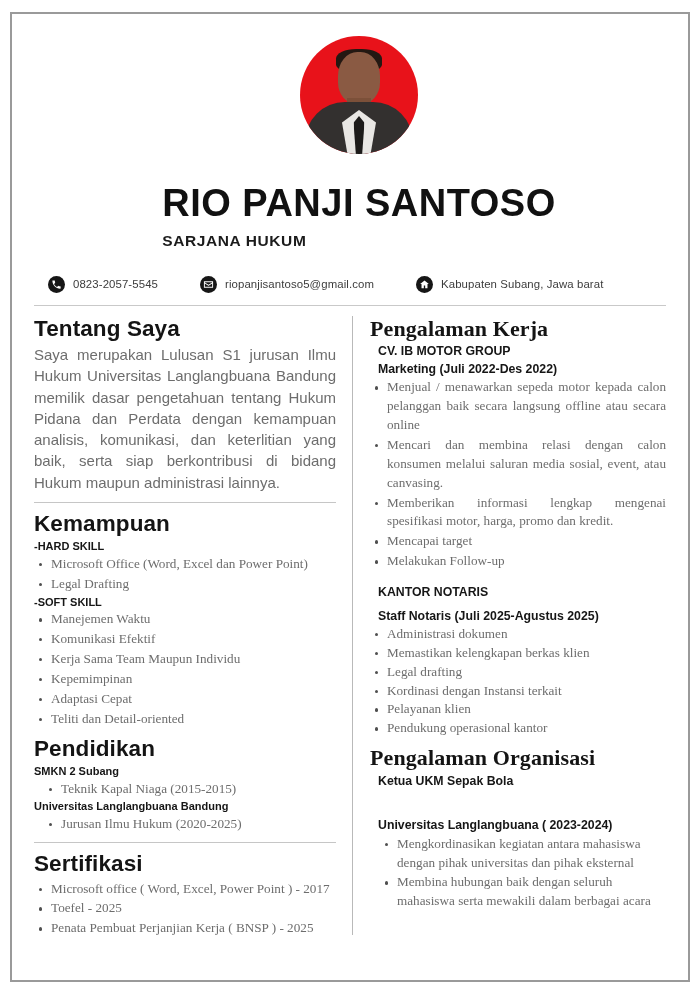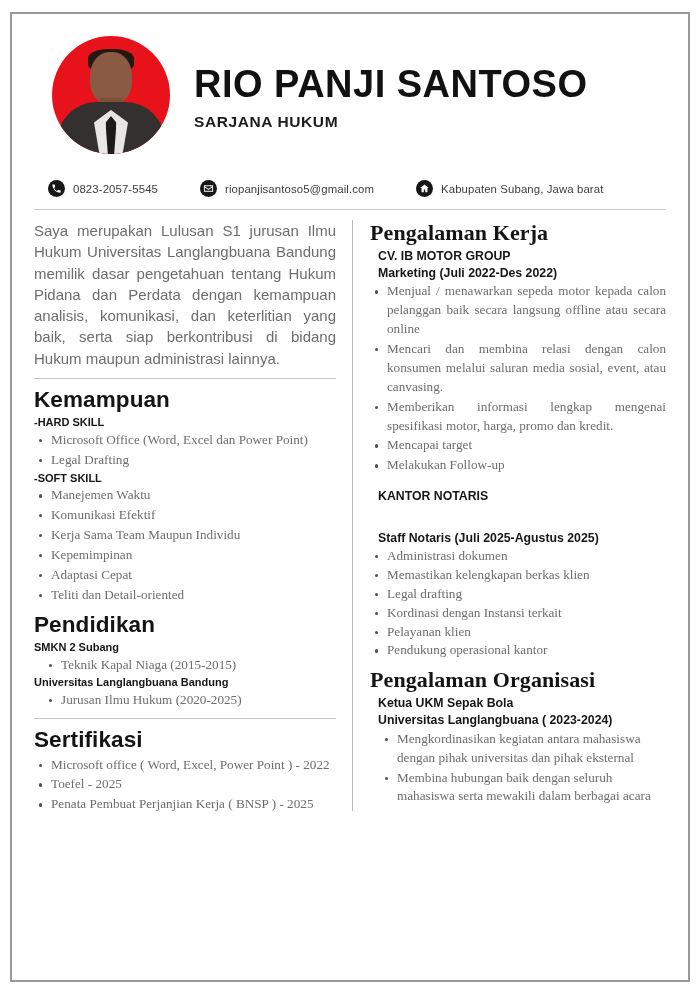--- a/index.html
+++ b/index.html
@@ -22,20 +22,21 @@
     padding:18px 22px 0 22px;
     overflow:hidden;
   }
 
   
   .header{
     display:flex;
     align-items:center;
     gap:24px;
     padding:4px 0 0 18px;
+    flex-direction:column;
   }
   .avatar{
     width:118px; height:118px;
     flex:0 0 118px;
     border-radius:50%;
     background:#e8121a;
     position:relative;
     overflow:hidden;
   }
   .avatar .face{
@@ -253,20 +254,21 @@
     </div>
   </div>
 
   <div class="head-rule"></div>
 
   <div class="cols">
 
     <div class="col-left">
 
       <section>
+        <h2 class="sect">Tentang Saya</h2>
         <p class="para">Saya merupakan Lulusan S1 jurusan Ilmu Hukum Universitas Langlangbuana Bandung memilik dasar pengetahuan tentang Hukum Pidana dan Perdata dengan kemampuan analisis, komunikasi, dan keterlitian yang baik, serta siap berkontribusi di bidang Hukum maupun administrasi lainnya.</p>
       </section>
 
       <div class="rule"></div>
 
       <section>
         <h2 class="sect">Kemampuan</h2>
         <div class="sub-bold">-HARD SKILL</div>
         <ul>
           <li class="just">Microsoft Office (Word, Excel dan Power Point)</li>
@@ -295,21 +297,21 @@
         <ul class="ind tight">
           <li>Jurusan Ilmu Hukum (2020-2025)</li>
         </ul>
       </section>
 
       <div class="rule"></div>
 
       <section>
         <h2 class="sect">Sertifikasi</h2>
         <ul>
-          <li class="just">Microsoft office ( Word, Excel, Power Point ) - 2022</li>
+          <li class="just">Microsoft office ( Word, Excel, Power Point ) - 2017</li>
           <li>Toefel - 2025</li>
           <li>Penata Pembuat Perjanjian Kerja ( BNSP ) - 2025</li>
         </ul>
       </section>
 
     </div>
 
     <div class="col-div"></div>
 
     <div class="col-right">
@@ -326,38 +328,38 @@
             <li class="just">Memberikan informasi lengkap mengenai spesifikasi motor, harga, promo dan kredit.</li>
             <li>Mencapai target</li>
             <li>Melakukan Follow-up</li>
           </ul>
         </div>
 
         <div class="gap-m"></div>
 
         <div>
           <div class="sub-bold rt" style="padding-left:8px;">KANTOR NOTARIS</div>
-          <div class="sub-bold rt" style="padding-left:8px;margin-top:24px;">Staff Notaris  (Juli 2025-Agustus 2025)</div>
+          <div class="sub-bold rt" style="padding-left:8px;margin-top:6px;">Staff Notaris  (Juli 2025-Agustus 2025)</div>
           <ul class="tight">
             <li>Administrasi dokumen</li>
             <li>Memastikan kelengkapan berkas klien</li>
             <li>Legal drafting</li>
             <li>Kordinasi dengan Instansi terkait</li>
             <li>Pelayanan klien</li>
             <li>Pendukung operasional kantor</li>
           </ul>
         </div>
       </section>
 
       <div class="gap-s"></div>
 
       <section>
         <h2 class="sect rt">Pengalaman Organisasi</h2>
         <div class="sub-bold rt" style="padding-left:8px;">Ketua UKM Sepak Bola</div>
-        <div class="sub-bold rt" style="padding-left:8px;">Universitas Langlangbuana ( 2023-2024)</div>
+        <div class="sub-bold rt" style="padding-left:8px;margin-top:27px;">Universitas Langlangbuana ( 2023-2024)</div>
         <ul class="ind">
           <li>Mengkordinasikan kegiatan antara mahasiswa dengan pihak universitas dan pihak eksternal</li>
           <li>Membina hubungan baik dengan seluruh mahasiswa serta mewakili dalam berbagai acara</li>
         </ul>
       </section>
 
     </div>
   </div>
 
 </div>

